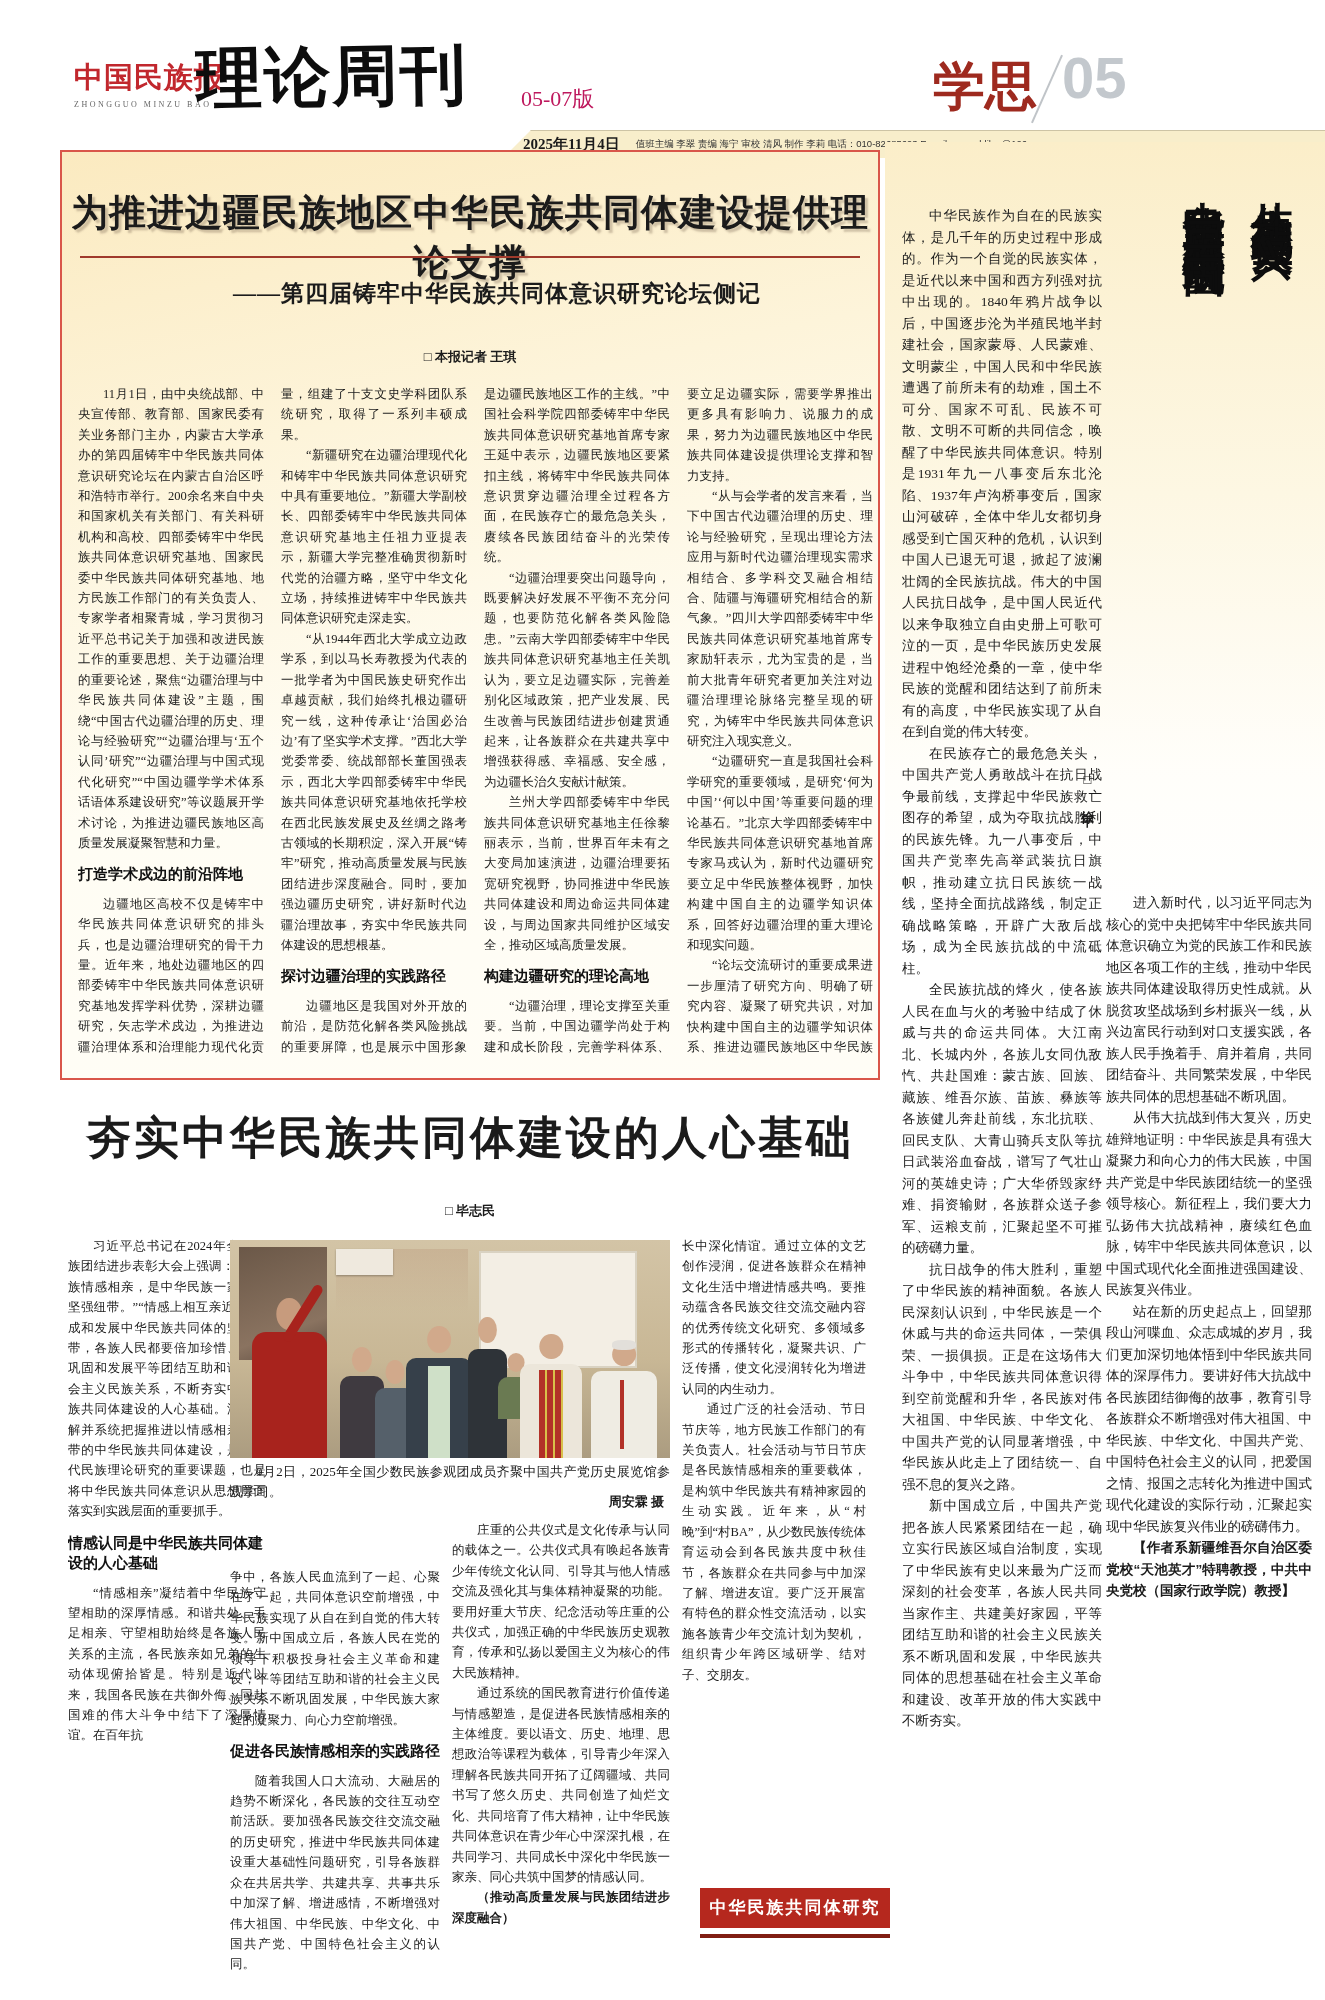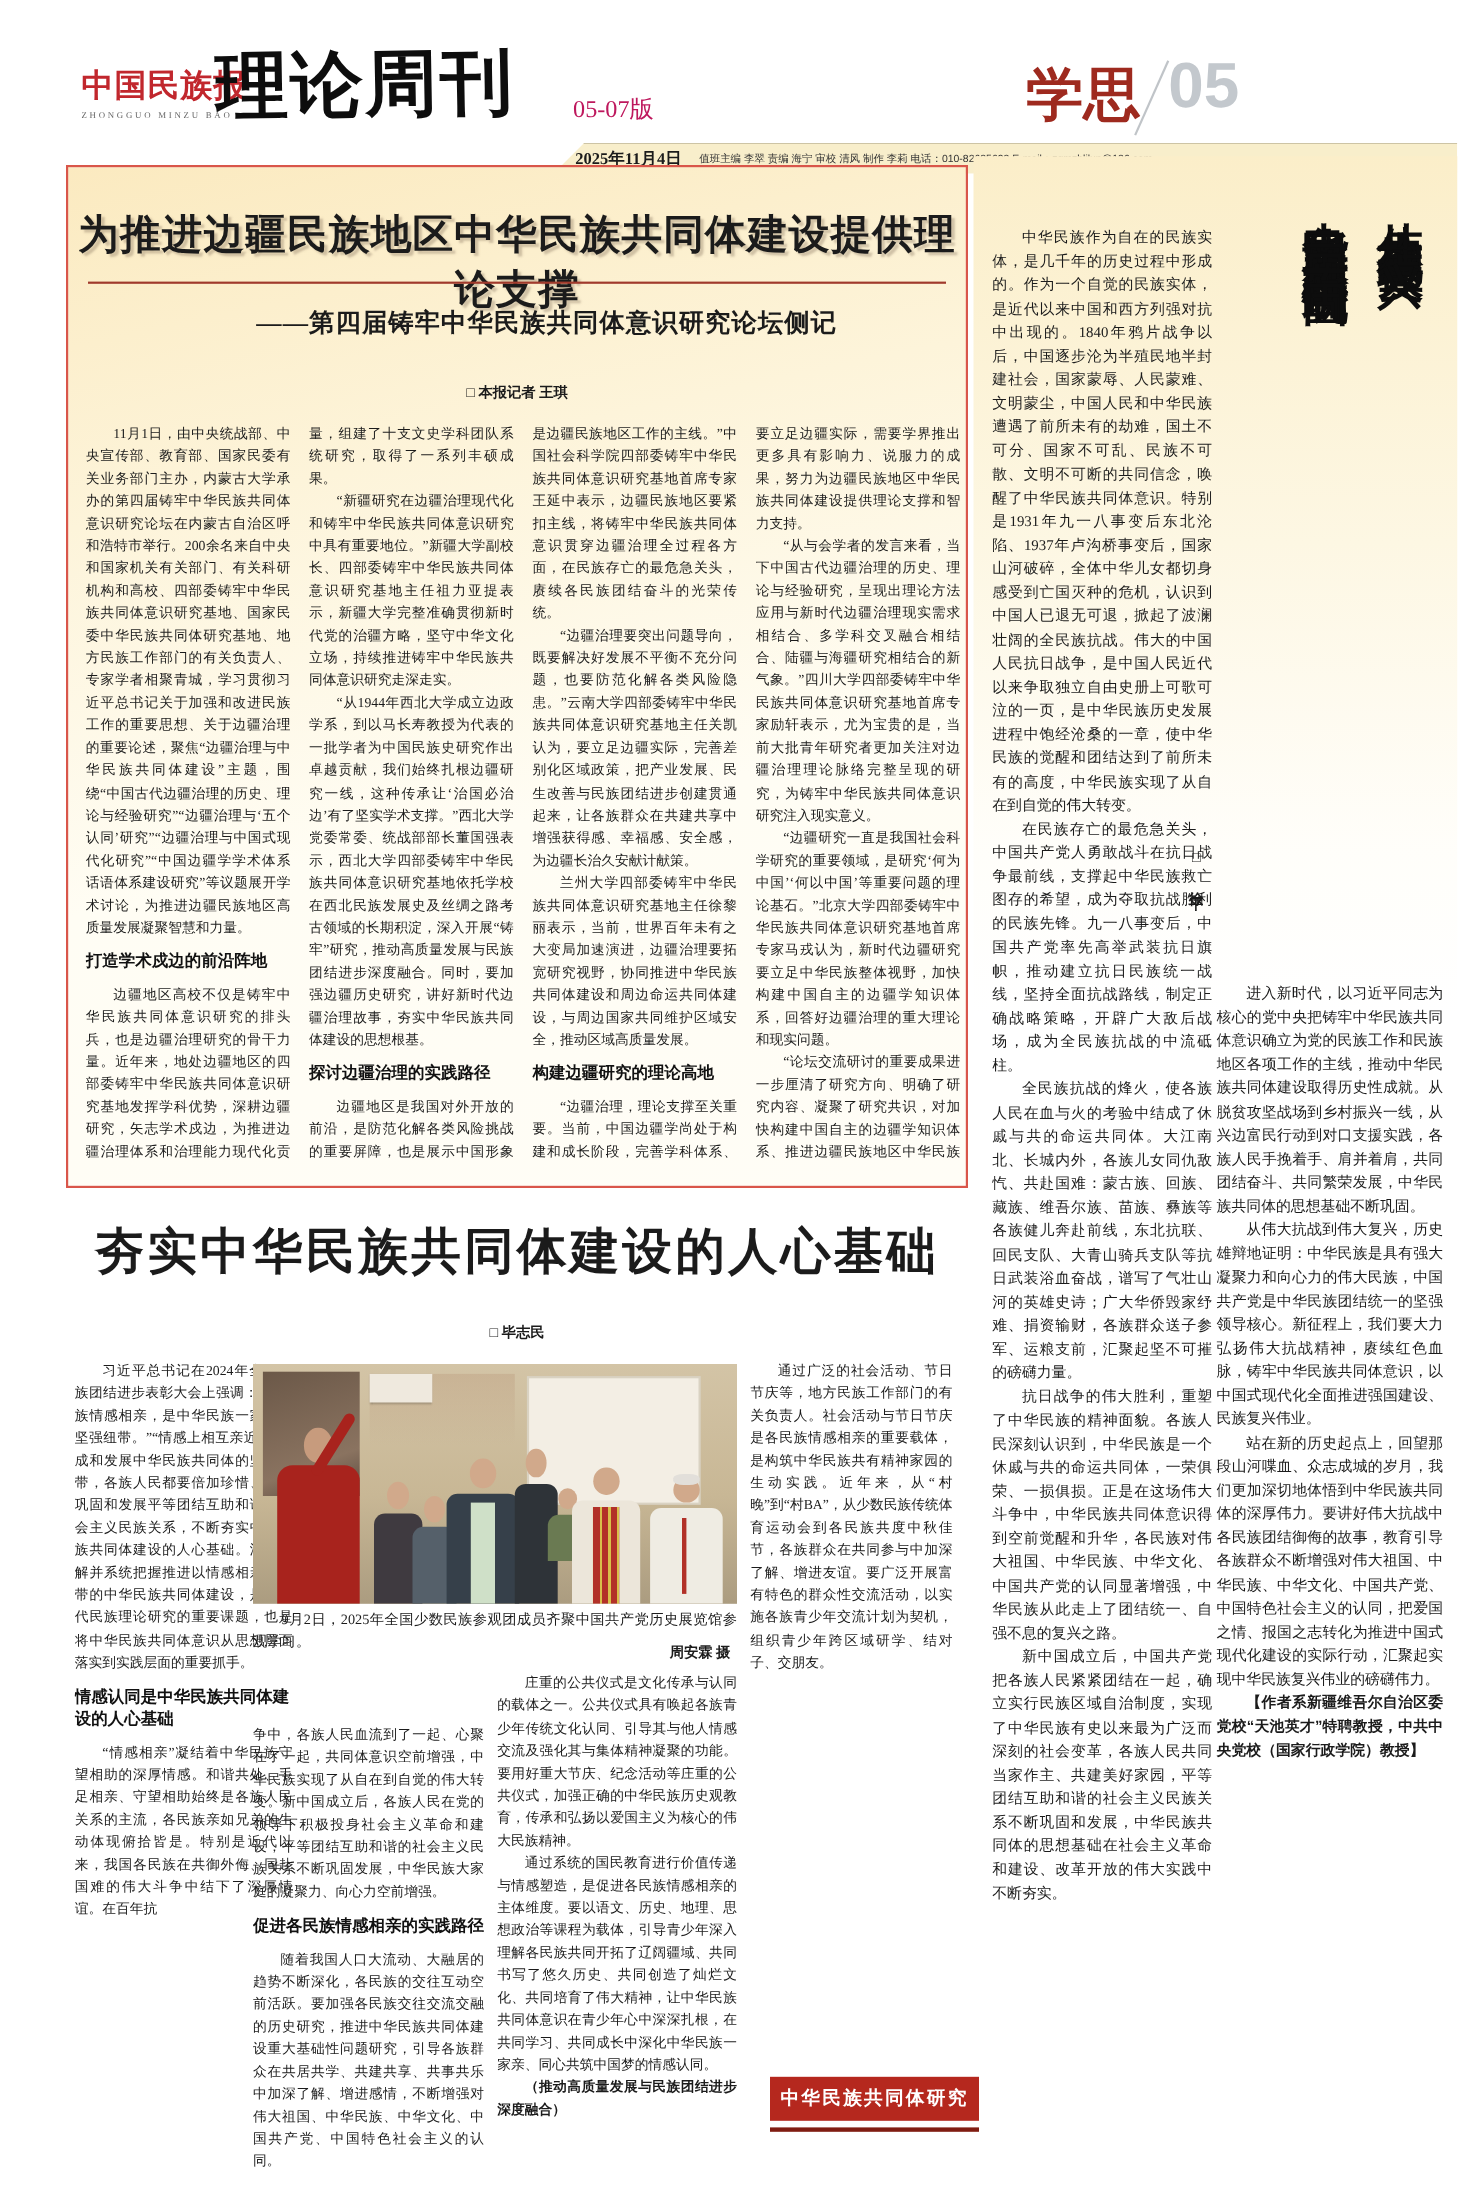--- a/index.html
+++ b/index.html
@@ -196,17 +196,18 @@
     <div class="col-para no-indent">争中，各族人民血流到了一起、心聚在了一起，共同体意识空前增强，中华民族实现了从自在到自觉的伟大转变。新中国成立后，各族人民在党的领导下积极投身社会主义革命和建设，平等团结互助和谐的社会主义民族关系不断巩固发展，中华民族大家庭的凝聚力、向心力空前增强。</div>
     <div class="col-subhead">促进各民族情感相亲的实践路径</div>
     <div class="col-para">随着我国人口大流动、大融居的趋势不断深化，各民族的交往互动空前活跃。要加强各民族交往交流交融的历史研究，推进中华民族共同体建设重大基础性问题研究，引导各族群众在共居共学、共建共享、共事共乐中加深了解、增进感情，不断增强对伟大祖国、中华民族、中华文化、中国共产党、中国特色社会主义的认同。</div>
   </div>
 <div class="abs ncol" style="left:452px;top:1520px;width:218px;height:464px;">
     <div class="col-para">庄重的公共仪式是文化传承与认同的载体之一。公共仪式具有唤起各族青少年传统文化认同、引导其与他人情感交流及强化其与集体精神凝聚的功能。要用好重大节庆、纪念活动等庄重的公共仪式，加强正确的中华民族历史观教育，传承和弘扬以爱国主义为核心的伟大民族精神。</div>
     <div class="col-para">通过系统的国民教育进行价值传递与情感塑造，是促进各民族情感相亲的主体维度。要以语文、历史、地理、思想政治等课程为载体，引导青少年深入理解各民族共同开拓了辽阔疆域、共同书写了悠久历史、共同创造了灿烂文化、共同培育了伟大精神，让中华民族共同体意识在青少年心中深深扎根，在共同学习、共同成长中深化中华民族一家亲、同心共筑中国梦的情感认同。</div>
     <div class="col-para bold-note">（推动高质量发展与民族团结进步深度融合）</div>
   </div>
 <div class="abs ncol" style="left:682px;top:1236px;width:184px;height:646px;">
+    <div class="col-para no-indent">长中深化情谊。通过立体的文艺创作浸润，促进各族群众在精神文化生活中增进情感共鸣。要推动蕴含各民族交往交流交融内容的优秀传统文化研究、多领域多形式的传播转化，凝聚共识、广泛传播，使文化浸润转化为增进认同的内生动力。</div>
     <div class="col-para">通过广泛的社会活动、节日节庆等，地方民族工作部门的有关负责人。社会活动与节日节庆是各民族情感相亲的重要载体，是构筑中华民族共有精神家园的生动实践。近年来，从“村晚”到“村BA”，从少数民族传统体育运动会到各民族共度中秋佳节，各族群众在共同参与中加深了解、增进友谊。要广泛开展富有特色的群众性交流活动，以实施各族青少年交流计划为契机，组织青少年跨区域研学、结对子、交朋友。</div>
   </div>
 
 <div class="abs badge" style="left:700px;top:1888px;width:190px;height:40px;line-height:40px;">中华民族共同体研究</div>
 <div class="abs badge-rule" style="left:700px;top:1934px;width:190px;height:4px;"></div>
 
 </body></html>

